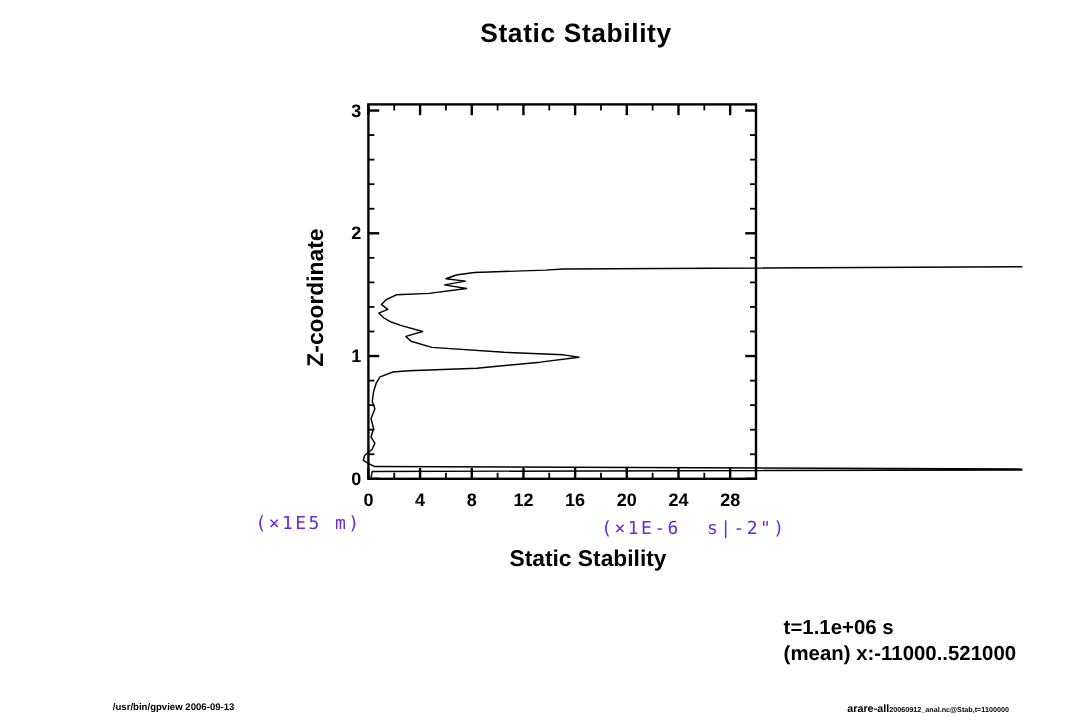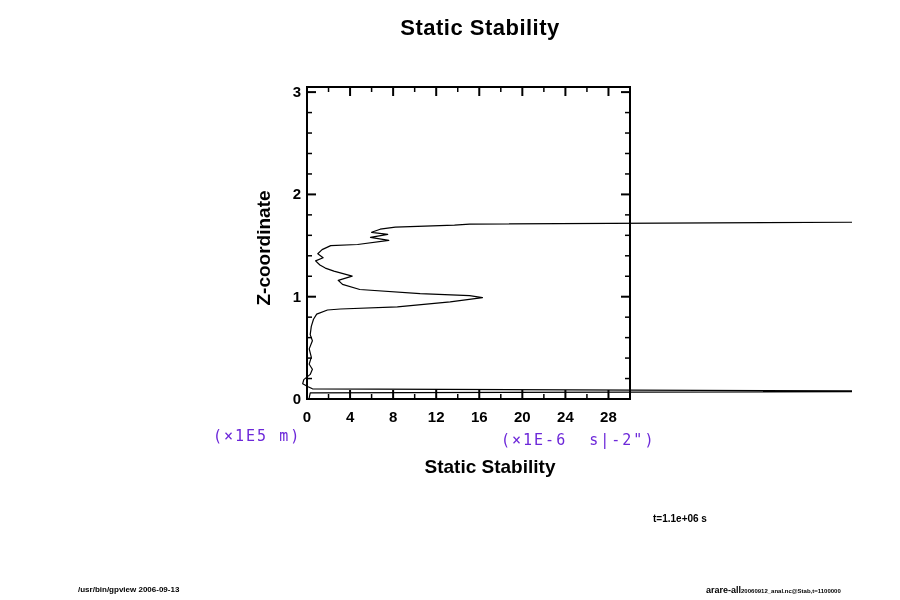--- a/index.html
+++ b/index.html
@@ -9,25 +9,25 @@
          font-size:22px;font-weight:bold;letter-spacing:.5px;white-space:nowrap;}
   .subtitle{position:absolute;left:490px;top:456px;transform:translateX(-50%);
          font-size:19px;font-weight:bold;white-space:nowrap;}
   .yaxis-title{position:absolute;left:264px;top:248px;
          transform:translate(-50%,-50%) rotate(-90deg);
          font-size:19px;font-weight:bold;white-space:nowrap;}
   .unit{position:absolute;font-family:"DejaVu Sans Mono",monospace;font-size:15px;
         letter-spacing:2px;white-space:pre;color:#6d28d9;}
   .unit-y{left:213px;top:427px;}
   .unit-x{left:501px;top:431px;}
-  .ann{position:absolute;left:653px;font-size:10px;font-weight:bold;white-space:nowrap;}
+  .ann{position:absolute;left:653px;font-size:17px;font-weight:bold;white-space:nowrap;}
   .ann-time{top:513px;}
   .ann-mean{top:535px;}
   .footer{position:absolute;top:585px;font-weight:bold;white-space:nowrap;}
-  .footer-left{left:46px;font-size:8px;padding-left:32px;}
+  .footer-left{left:62px;font-size:8px;padding-left:32px;}
   .footer-right{left:706px;font-size:9px;}
   .footer-right .sub{font-size:6px;}
   svg.plot{position:absolute;left:0;top:0;}
 </style>
 </head>
 <body>
 
 <div class="canvas">
 
   <div class="title">Static Stability</div>
@@ -113,17 +113,18 @@
       <text x="301" y="404" text-anchor="end" fill="#000000" font-family="&quot;Liberation Sans&quot;, sans-serif" font-size="15px" font-weight="bold">0</text>
       <text x="301" y="301.70491803278685" text-anchor="end" fill="#000000" font-family="&quot;Liberation Sans&quot;, sans-serif" font-size="15px" font-weight="bold">1</text>
       <text x="301" y="199.40983606557376" text-anchor="end" fill="#000000" font-family="&quot;Liberation Sans&quot;, sans-serif" font-size="15px" font-weight="bold">2</text>
       <text x="301" y="97.11475409836066" text-anchor="end" fill="#000000" font-family="&quot;Liberation Sans&quot;, sans-serif" font-size="15px" font-weight="bold">3</text>
       <path d="M900.2 222.0 L469.6 224.1 L454.5 225.1 L395.3 227.1 L380.2 229.2 L371.6 232.3 L387.8 234.3 L370.5 237.4 L388.8 240.4 L357.6 244.5 L330.7 245.6 L322.1 249.6 L317.8 253.7 L323.1 257.8 L315.6 260.9 L319.9 265.0 L325.3 268.1 L333.9 271.1 L352.2 276.2 L338.2 280.3 L342.5 284.4 L359.8 289.5 L420.1 293.6 L469.6 295.7 L482.5 297.7 L450.2 301.8 L397.4 306.9 L340.4 309.0 L327.5 310.0 L316.7 314.1 L313.5 319.2 L311.3 326.4 L310.2 334.6 L312.4 340.7 L309.2 348.9 L311.3 357.1 L309.2 364.2 L312.4 369.3 L310.2 374.4 L303.8 379.6 L302.7 383.7 L308.1 386.7 L312.4 388.8 L900.2 391.1 L900.2 391.5 L310.2 392.9 L309.2 398.0" fill="none" stroke="#000000" stroke-width="1.2" stroke-linejoin="round"></path>
     </svg>
 
   <div class="subtitle">Static Stability</div>
 
   <div class="ann ann-time">t=1.1e+06 s</div>
+  <div class="ann ann-mean">(mean) x:-11000..521000</div>
 
   <div class="footer footer-left">/usr/bin/gpview 2006-09-13</div>
   <div class="footer footer-right"><span>arare-all</span><span class="sub">20060912_anal.nc@Stab,t=1100000</span></div>
 
 </div>
 
 </body></html>

